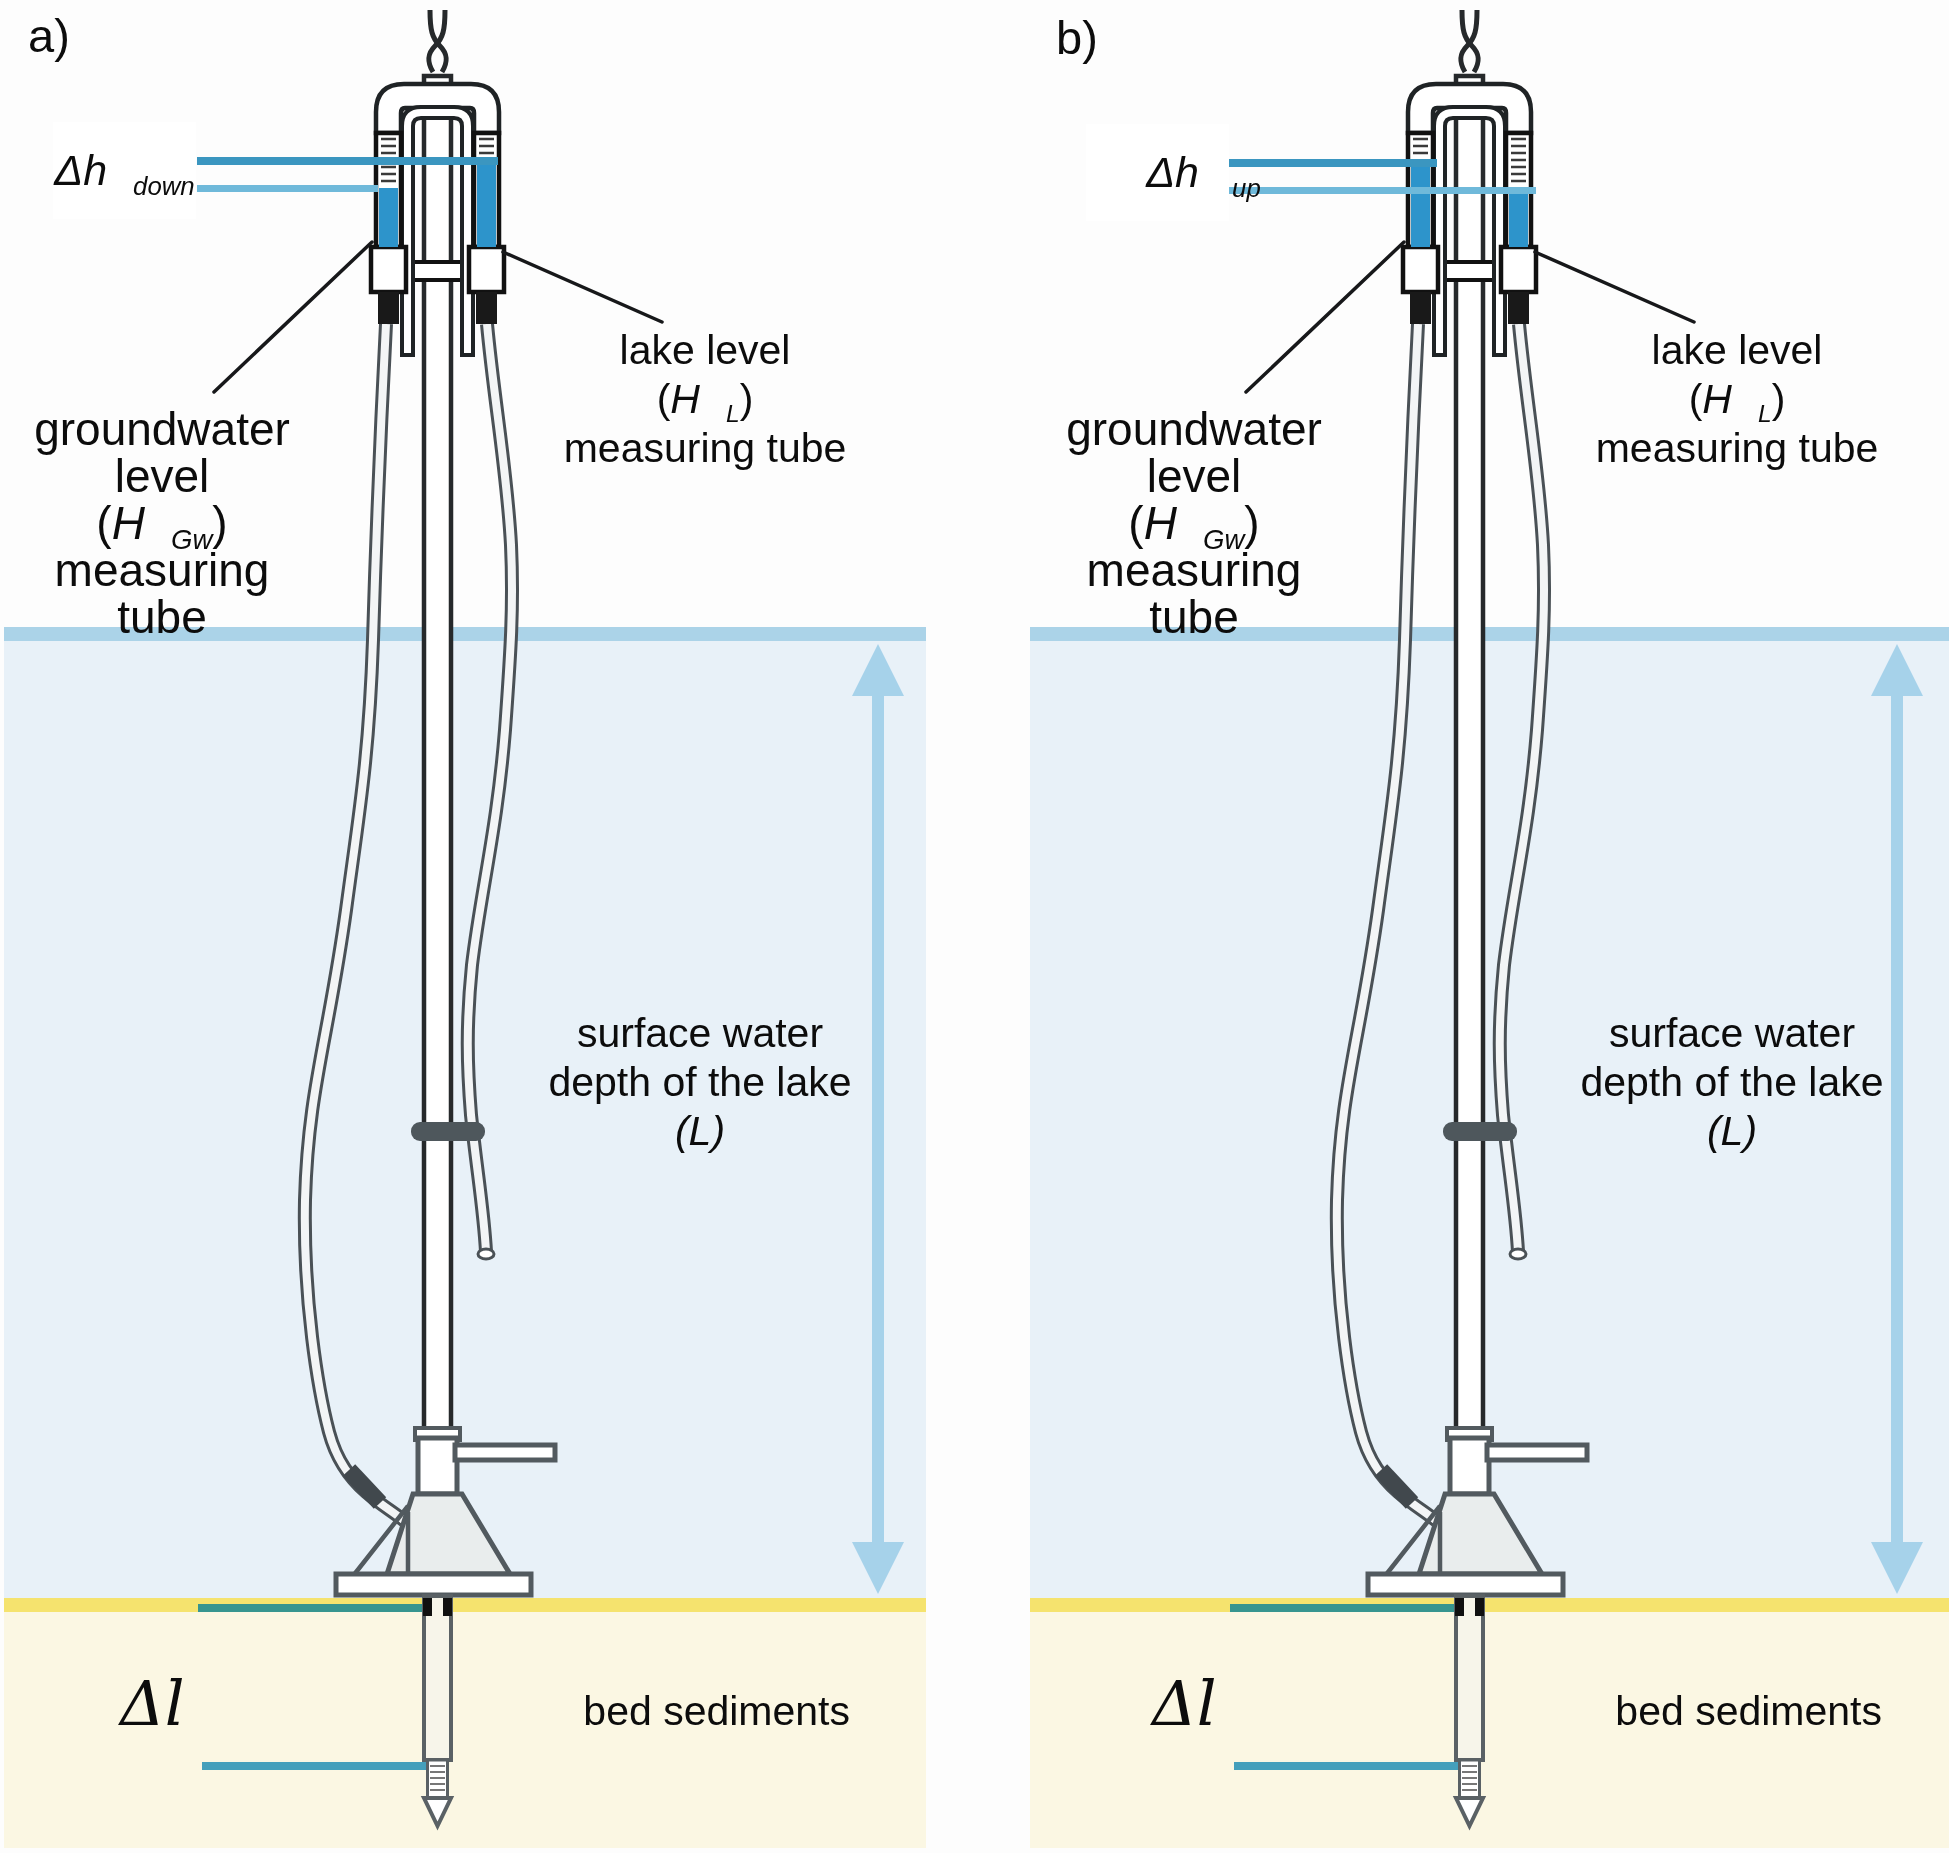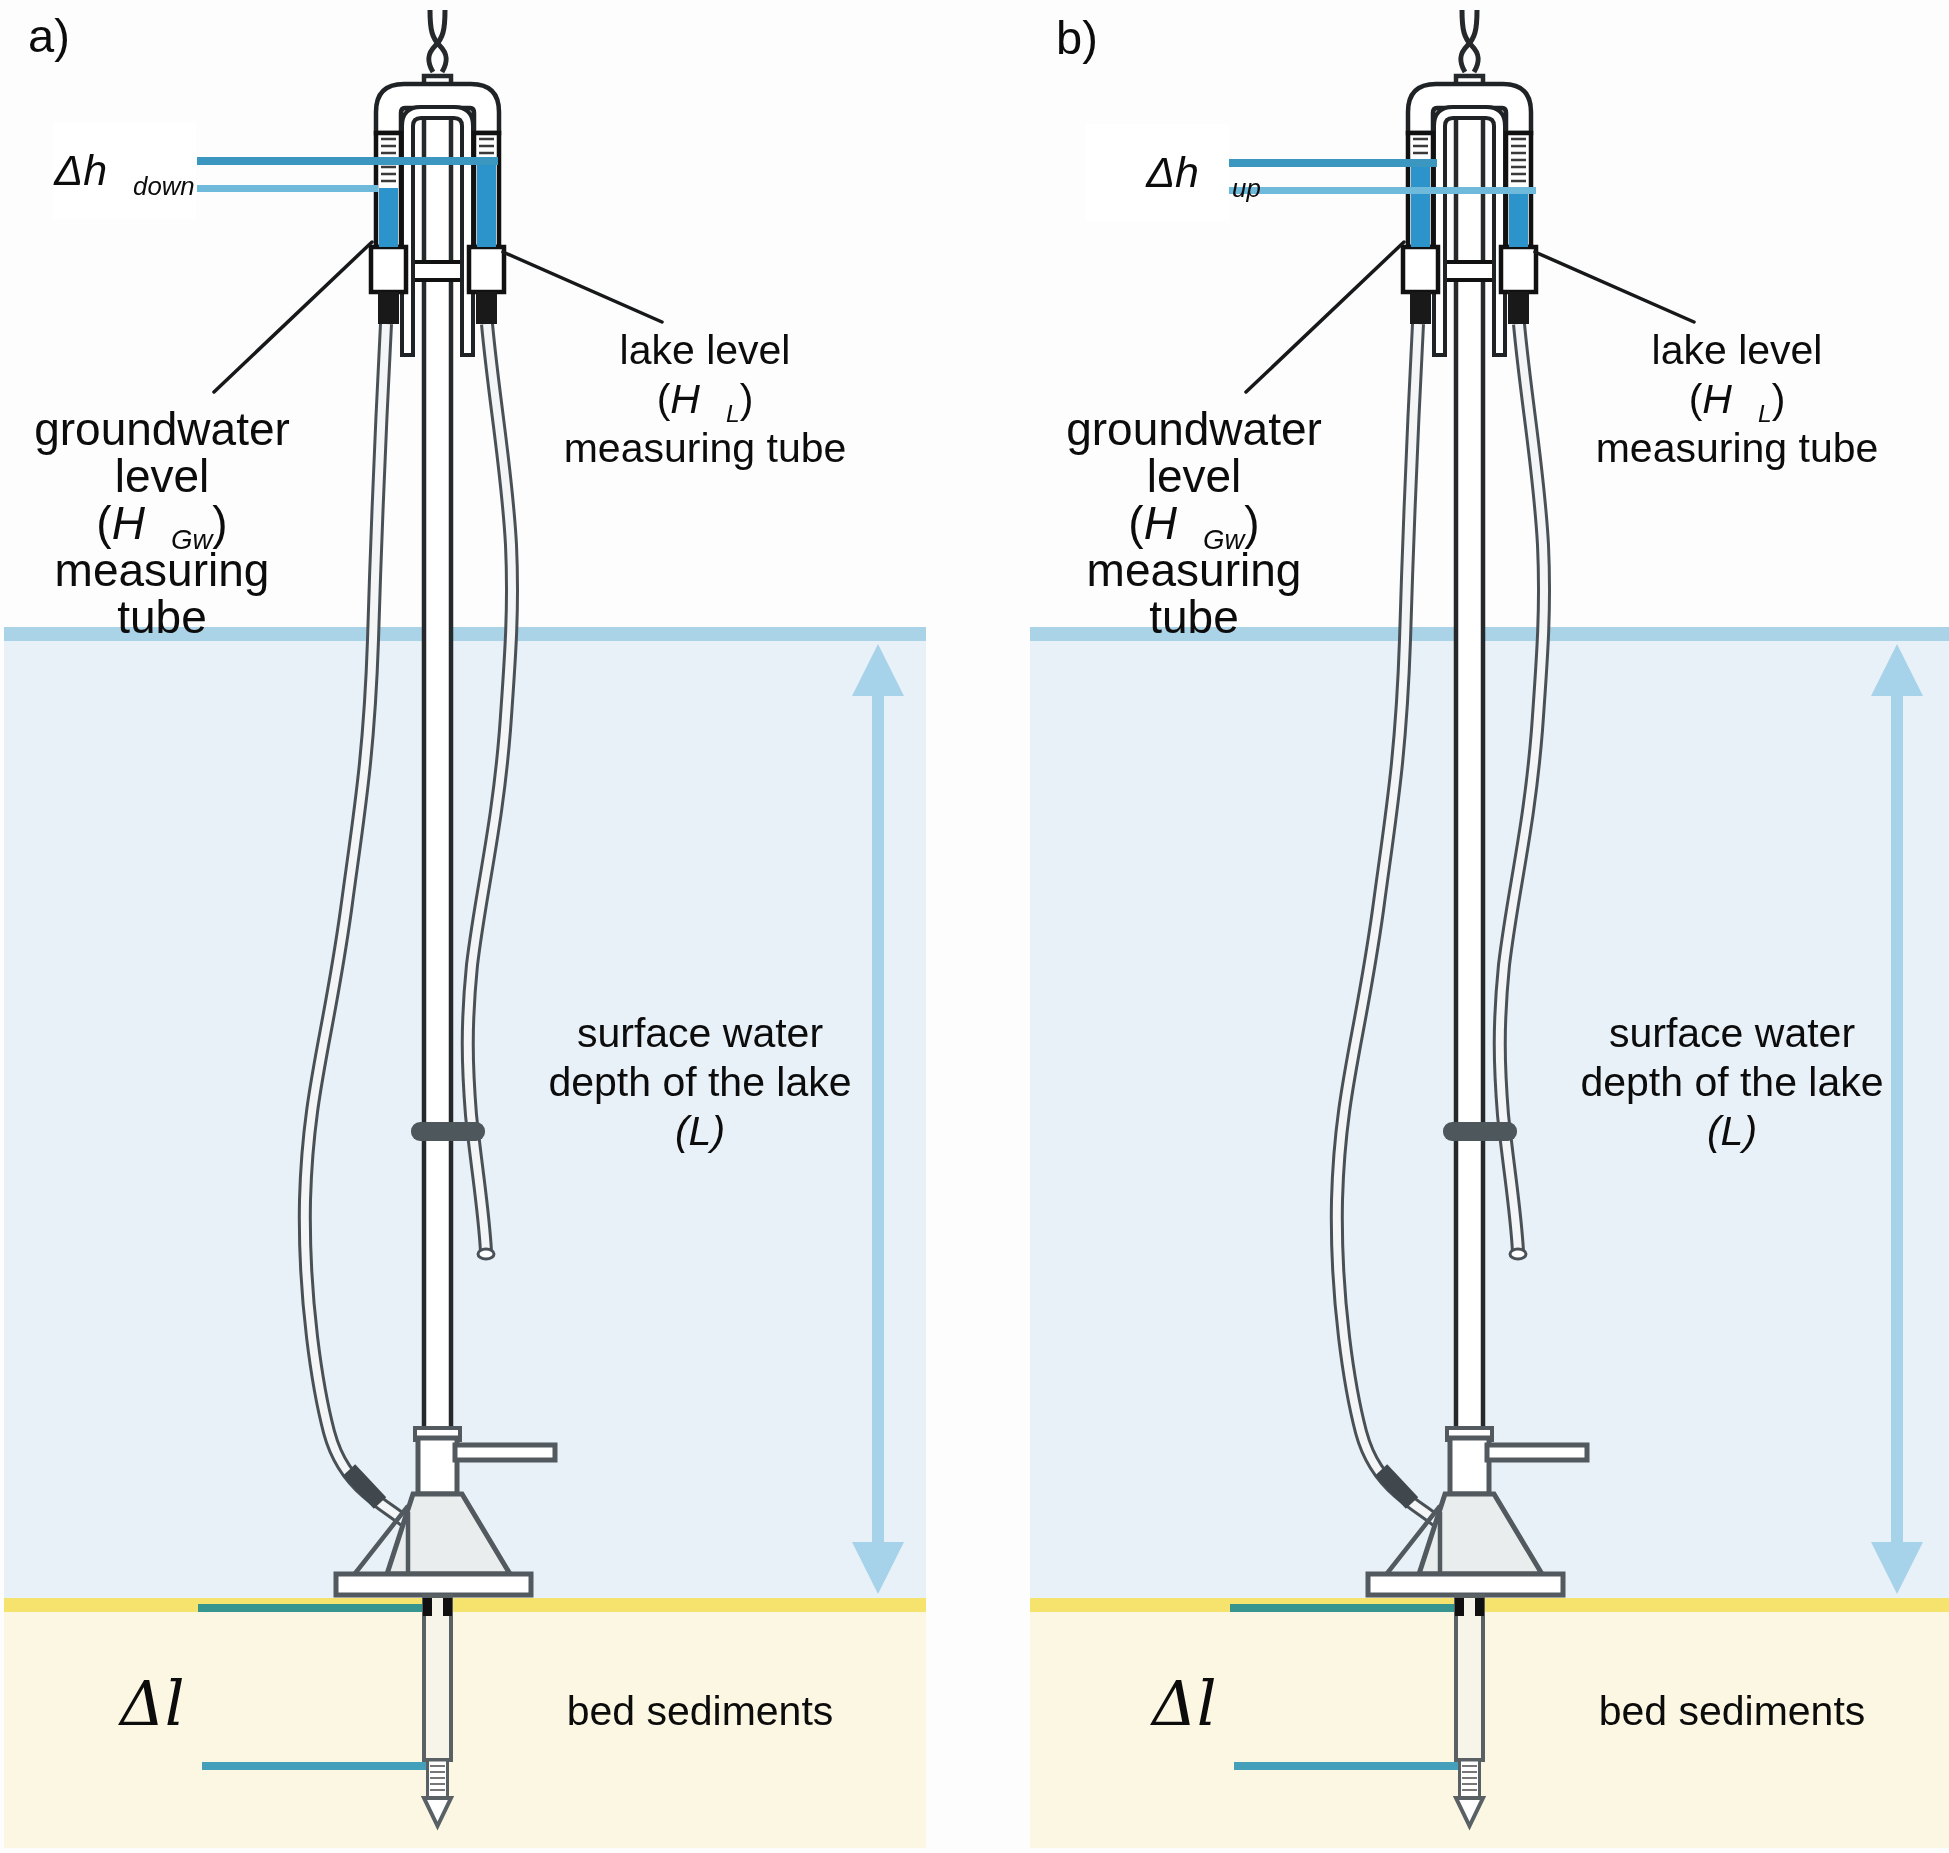--- a/index.html
+++ b/index.html
@@ -17,21 +17,21 @@
   .teal1{fill:var(--dl-upper);} .teal2{fill:var(--dl-lower);} .arrowfill{fill:var(--arrow);}
   .lbl{position:absolute;text-align:center;color:var(--ink);}
   .tag{font-size:47px;}
   .block{font-size:46px;line-height:47px;}
   .block3{font-size:41px;line-height:49px;}
   .dhbox{display:flex;align-items:center;justify-content:center;font-size:43px;}
   .dhbox i{font-style:italic;}
   sub{font-size:60%;line-height:0;margin-left:26px;}
   .ital{font-style:italic;}
   .dl{font-family:"DejaVu Serif",serif;font-style:italic;font-size:62px;margin-top:31px;}
-  .bed{font-size:41px;}
+  .bed{font-size:41px;text-align:right;}
 </style>
 </head>
 <body>
 
 <div id="canvas">
 
 <svg width="1949" height="1853" viewBox="0 0 1949 1853">
   <defs>
 
     <g id="dev">

